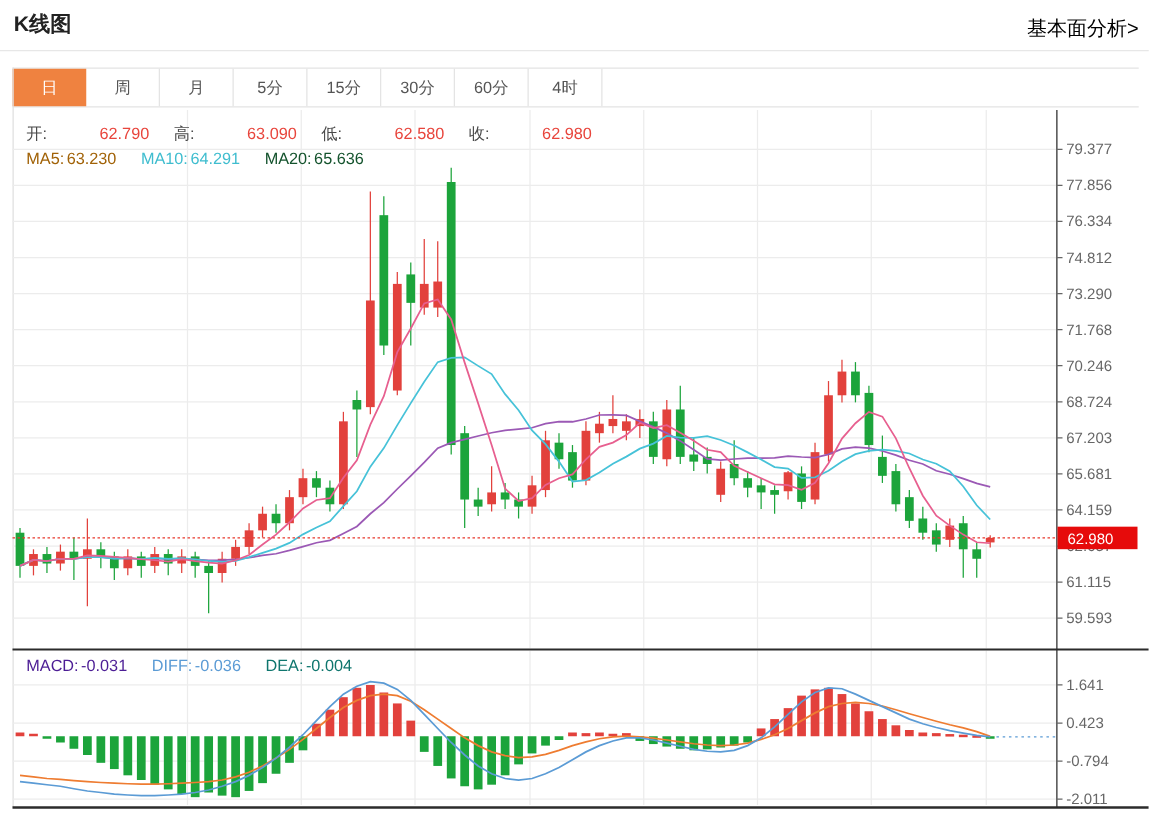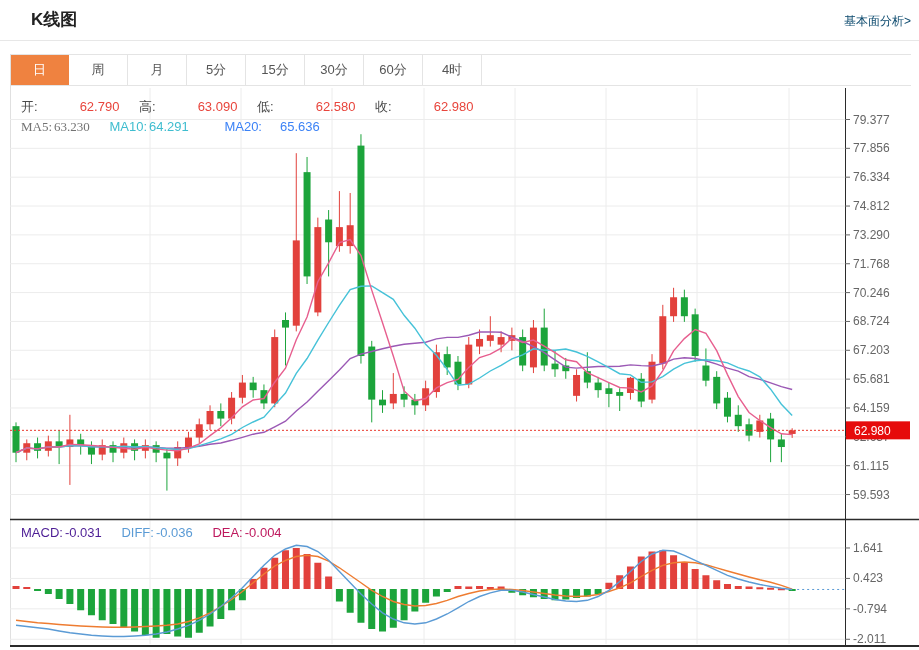--- a/index.html
+++ b/index.html
@@ -1,42 +1,42 @@
 <!DOCTYPE html>
 <html><head>
 <meta charset="utf-8">
 <style>
   html,body{margin:0;padding:0;}
   body{
     width:919px;height:650px;position:relative;overflow:hidden;background:#fff;
     font-family:"Liberation Sans","DejaVu Sans",sans-serif;
   }
-  .header-title{position:absolute;left:11px;top:8px;font-size:17px;font-weight:bold;color:#222;margin-left:20px;}
-  .header-link{position:absolute;right:8px;top:13px;font-size:12px;color:#0c4a6e;cursor:pointer;}
+  .header-title{position:absolute;left:11px;top:8px;font-size:17px;font-weight:bold;color:#222;}
+  .header-link{position:absolute;right:8px;top:13px;font-size:16px;color:#000000;cursor:pointer;}
   .divider{position:absolute;left:0;top:40px;width:919px;height:1px;background:#e7e7e7;}
   .tabs{position:absolute;left:10px;top:54px;width:901px;height:32px;display:flex;
         border-top:1px solid #e4e4e4;border-bottom:1px solid #e4e4e4;box-sizing:border-box;background:#fff;}
   .tab{width:59px;height:100%;box-sizing:border-box;border-right:1px solid #e4e4e4;
        display:flex;align-items:center;justify-content:center;font-size:13px;color:#555;cursor:pointer;}
   .tab.active{background:#ef8240;color:#fff;border-right:none;}
   .left-border{position:absolute;left:10px;top:54px;width:1px;height:592px;background:#e0e0e0;}
   .legend{position:absolute;font-size:13px;white-space:nowrap;z-index:3;letter-spacing:0;}
   .legend span{margin-right:2px;}
   .legend .gap{display:inline-block;width:12px;}
   #ohlc-row{left:21px;top:98px;}
   #ma-row{left:21px;top:119px;}
   #macd-row{left:21px;top:525px;}
   .lbl{color:#4a4a4a;}
   .val-red{color:#e8453c;margin-left:40px;}
-  .c-ma5{color:#737373;font-family:Liberation Serif, serif;}
+  .c-ma5{color:#a16207;}
   .c-ma10{color:#3fbdcf;}
-  .c-ma20{color:#3b82f6;margin-left:16px;}
+  .c-ma20{color:#14532d;}
   .c-macd{color:#4c1d95;}
   .c-diff{color:#5b9bd5;margin-top:12px;}
-  .c-dea{color:#be185d;}
+  .c-dea{color:#0f766e;}
   #chart-svg{position:absolute;left:0;top:0;z-index:1;}
 </style>
 </head>
 <body>
 
 <svg id="chart-svg" width="919" height="650">
     <g>
       <line x1="150" y1="88" x2="150" y2="518.5" stroke="#ececec" stroke-width="1"></line>
       <line x1="150" y1="520.5" x2="150" y2="644" stroke="#ececec" stroke-width="1"></line>
       <line x1="241" y1="88" x2="241" y2="518.5" stroke="#ececec" stroke-width="1"></line>

